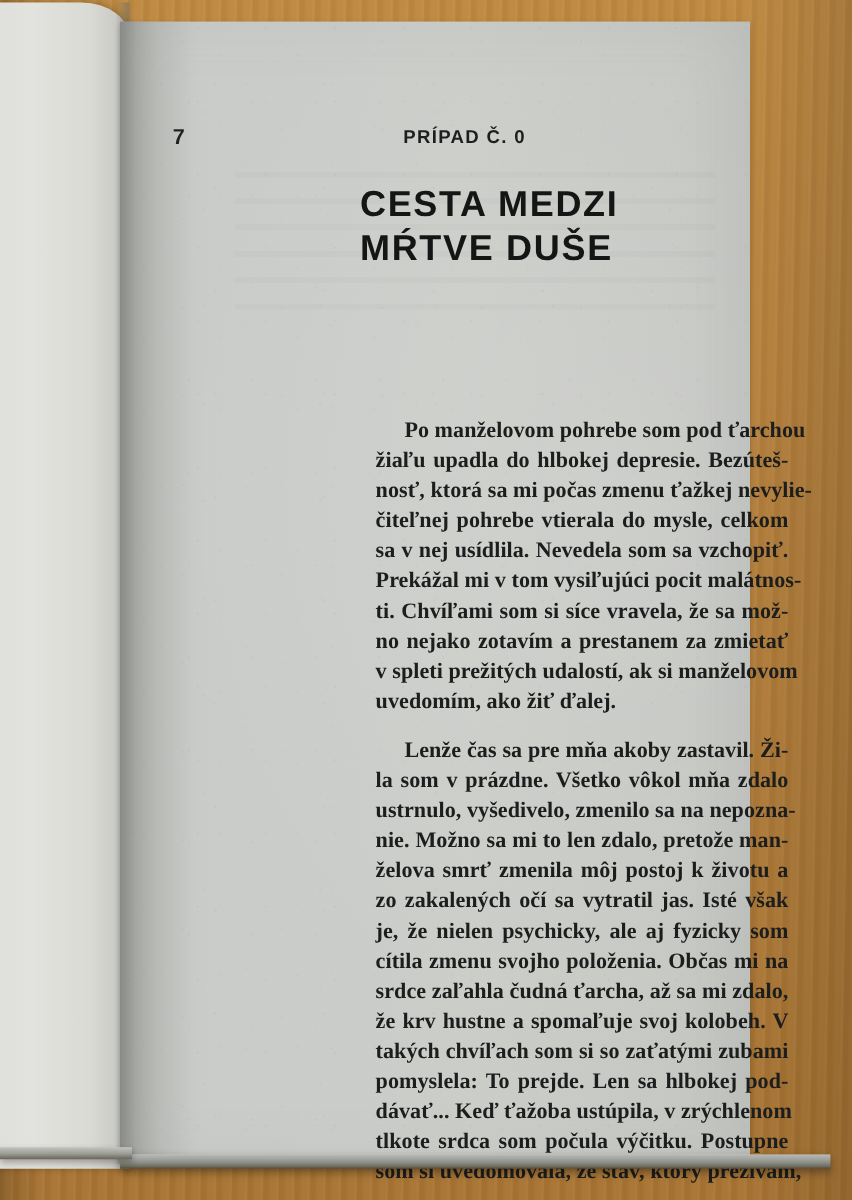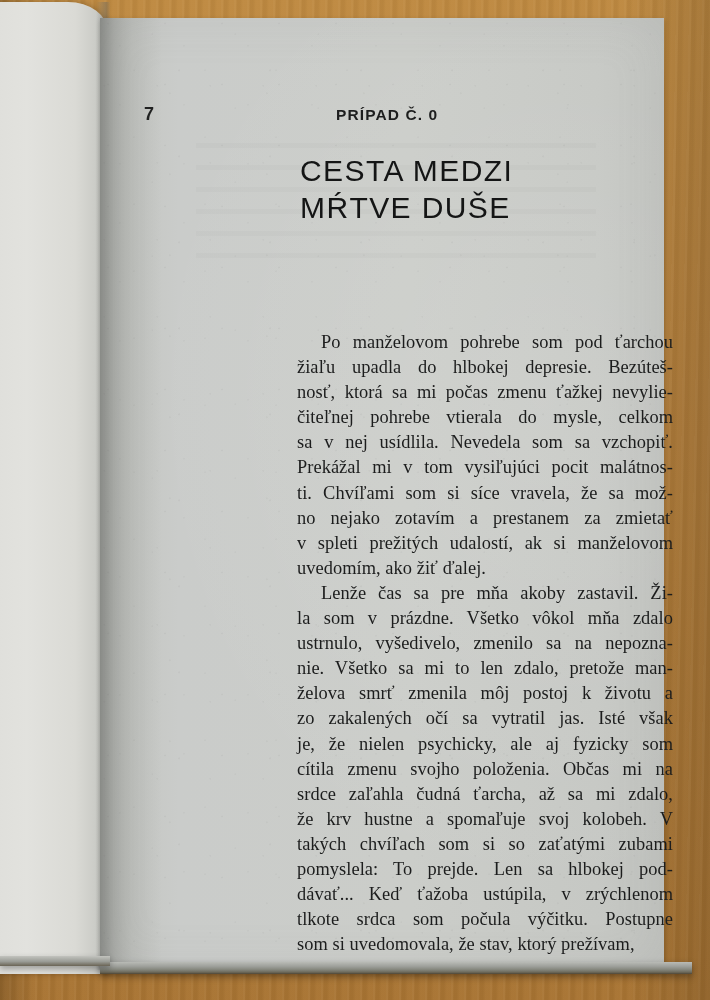--- a/index.html
+++ b/index.html
@@ -65,36 +65,37 @@
       rgba(110,112,108,0.30) 45%,
       rgba(96,98,94,0.42) 72%,
       rgba(150,152,148,0.10) 100%);
   }
 
   
   .right-page {
     position: absolute;
     left: 100px;
     top: 18px;
-    width: 564px;
+    width: 484px;
     height: 952px;
     background:
       radial-gradient(120% 90% at 78% 40%,
         rgba(255,255,255,0.10) 0%,
         rgba(255,255,255,0.00) 60%),
       linear-gradient(90deg,
         #b9bbb7 0%,
         #c4c6c2 4%,
         #cacccA 14%,
         #cbcdc9 55%,
         #c6c8c4 88%,
         #c0c2be 100%);
     box-shadow:
       0 2px 5px rgba(0,0,0,0.18),
       inset 0 0 50px rgba(150,152,148,0.14);
+    padding-left: 41px;
   }
   
   .paper-grain {
     position: absolute;
     inset: 0;
     pointer-events: none;
     opacity: 0.5;
     background-image:
       radial-gradient(circle at 14% 9%, rgba(120,120,116,0.16) 0.6px, transparent 1.2px),
       radial-gradient(circle at 63% 22%, rgba(120,120,116,0.13) 0.6px, transparent 1.2px),
@@ -194,43 +195,44 @@
     font-size: 15.5px;
     letter-spacing: 1.1px;
     color: #1d1e1e;
   }
 
   .chapter-title {
     position: absolute;
     left: 200px;
     top: 134px;
     font-family: "Liberation Sans", sans-serif;
-    font-weight: normal;
+    font-weight: bold;
     font-size: 30px;
     line-height: 37px;
     letter-spacing: 1.4px;
     color: #141515;
   }
   .chapter-title .t-line { display: block; white-space: nowrap; }
 
   .body-block {
     position: absolute;
     left: 197px;
     top: 312px;
     width: 376px;
   }
   .body-block p {
-    margin: 0;
+    margin: 16px;
     font-family: "Liberation Serif", serif;
     font-size: 18.4px;
     line-height: 25.1px;
     color: #1c1d1d;
     text-align: justify;
     text-indent: 0;
     letter-spacing: 0.05px;
+    font-weight: bold;
   }
   .body-block p .ln {
     display: block;
     white-space: pre;
   }
   .body-block p .ln.indent { text-indent: 24px; }
   
   .body-block p .ln.j {
     display: block;
     text-align: justify;
@@ -274,21 +276,21 @@
             <span class="ln j">Prekážal mi v tom vysiľujúci pocit malátnos-</span>
             <span class="ln j">ti. Chvíľami som si síce vravela, že sa mož-</span>
             <span class="ln j">no nejako zotavím a prestanem za zmietať</span>
             <span class="ln j">v spleti prežitých udalostí, ak si manželovom</span>
             <span class="ln">uvedomím, ako žiť ďalej.</span>
           </p>
         <p id="p2">
             <span class="ln j indent">Lenže čas sa pre mňa akoby zastavil. Ži-</span>
             <span class="ln j">la som v prázdne. Všetko vôkol mňa zdalo</span>
             <span class="ln j">ustrnulo, vyšedivelo, zmenilo sa na nepozna-</span>
-            <span class="ln j">nie. Všetko sa mi to len zdalo, pretože man-</span>
+            <span class="ln j">nie. Možno sa mi to len zdalo, pretože man-</span>
             <span class="ln j">želova smrť zmenila môj postoj k životu a</span>
             <span class="ln j">zo zakalených očí sa vytratil jas. Isté však</span>
             <span class="ln j">je, že nielen psychicky, ale aj fyzicky som</span>
             <span class="ln j">cítila zmenu svojho položenia. Občas mi na</span>
             <span class="ln j">srdce zaľahla čudná ťarcha, až sa mi zdalo,</span>
             <span class="ln j">že krv hustne a spomaľuje svoj kolobeh. V</span>
             <span class="ln j">takých chvíľach som si so zaťatými zubami</span>
             <span class="ln j">pomyslela: To prejde. Len sa hlbokej pod-</span>
             <span class="ln j">dávať... Keď ťažoba ustúpila, v zrýchlenom</span>
             <span class="ln j">tlkote srdca som počula výčitku. Postupne</span>

